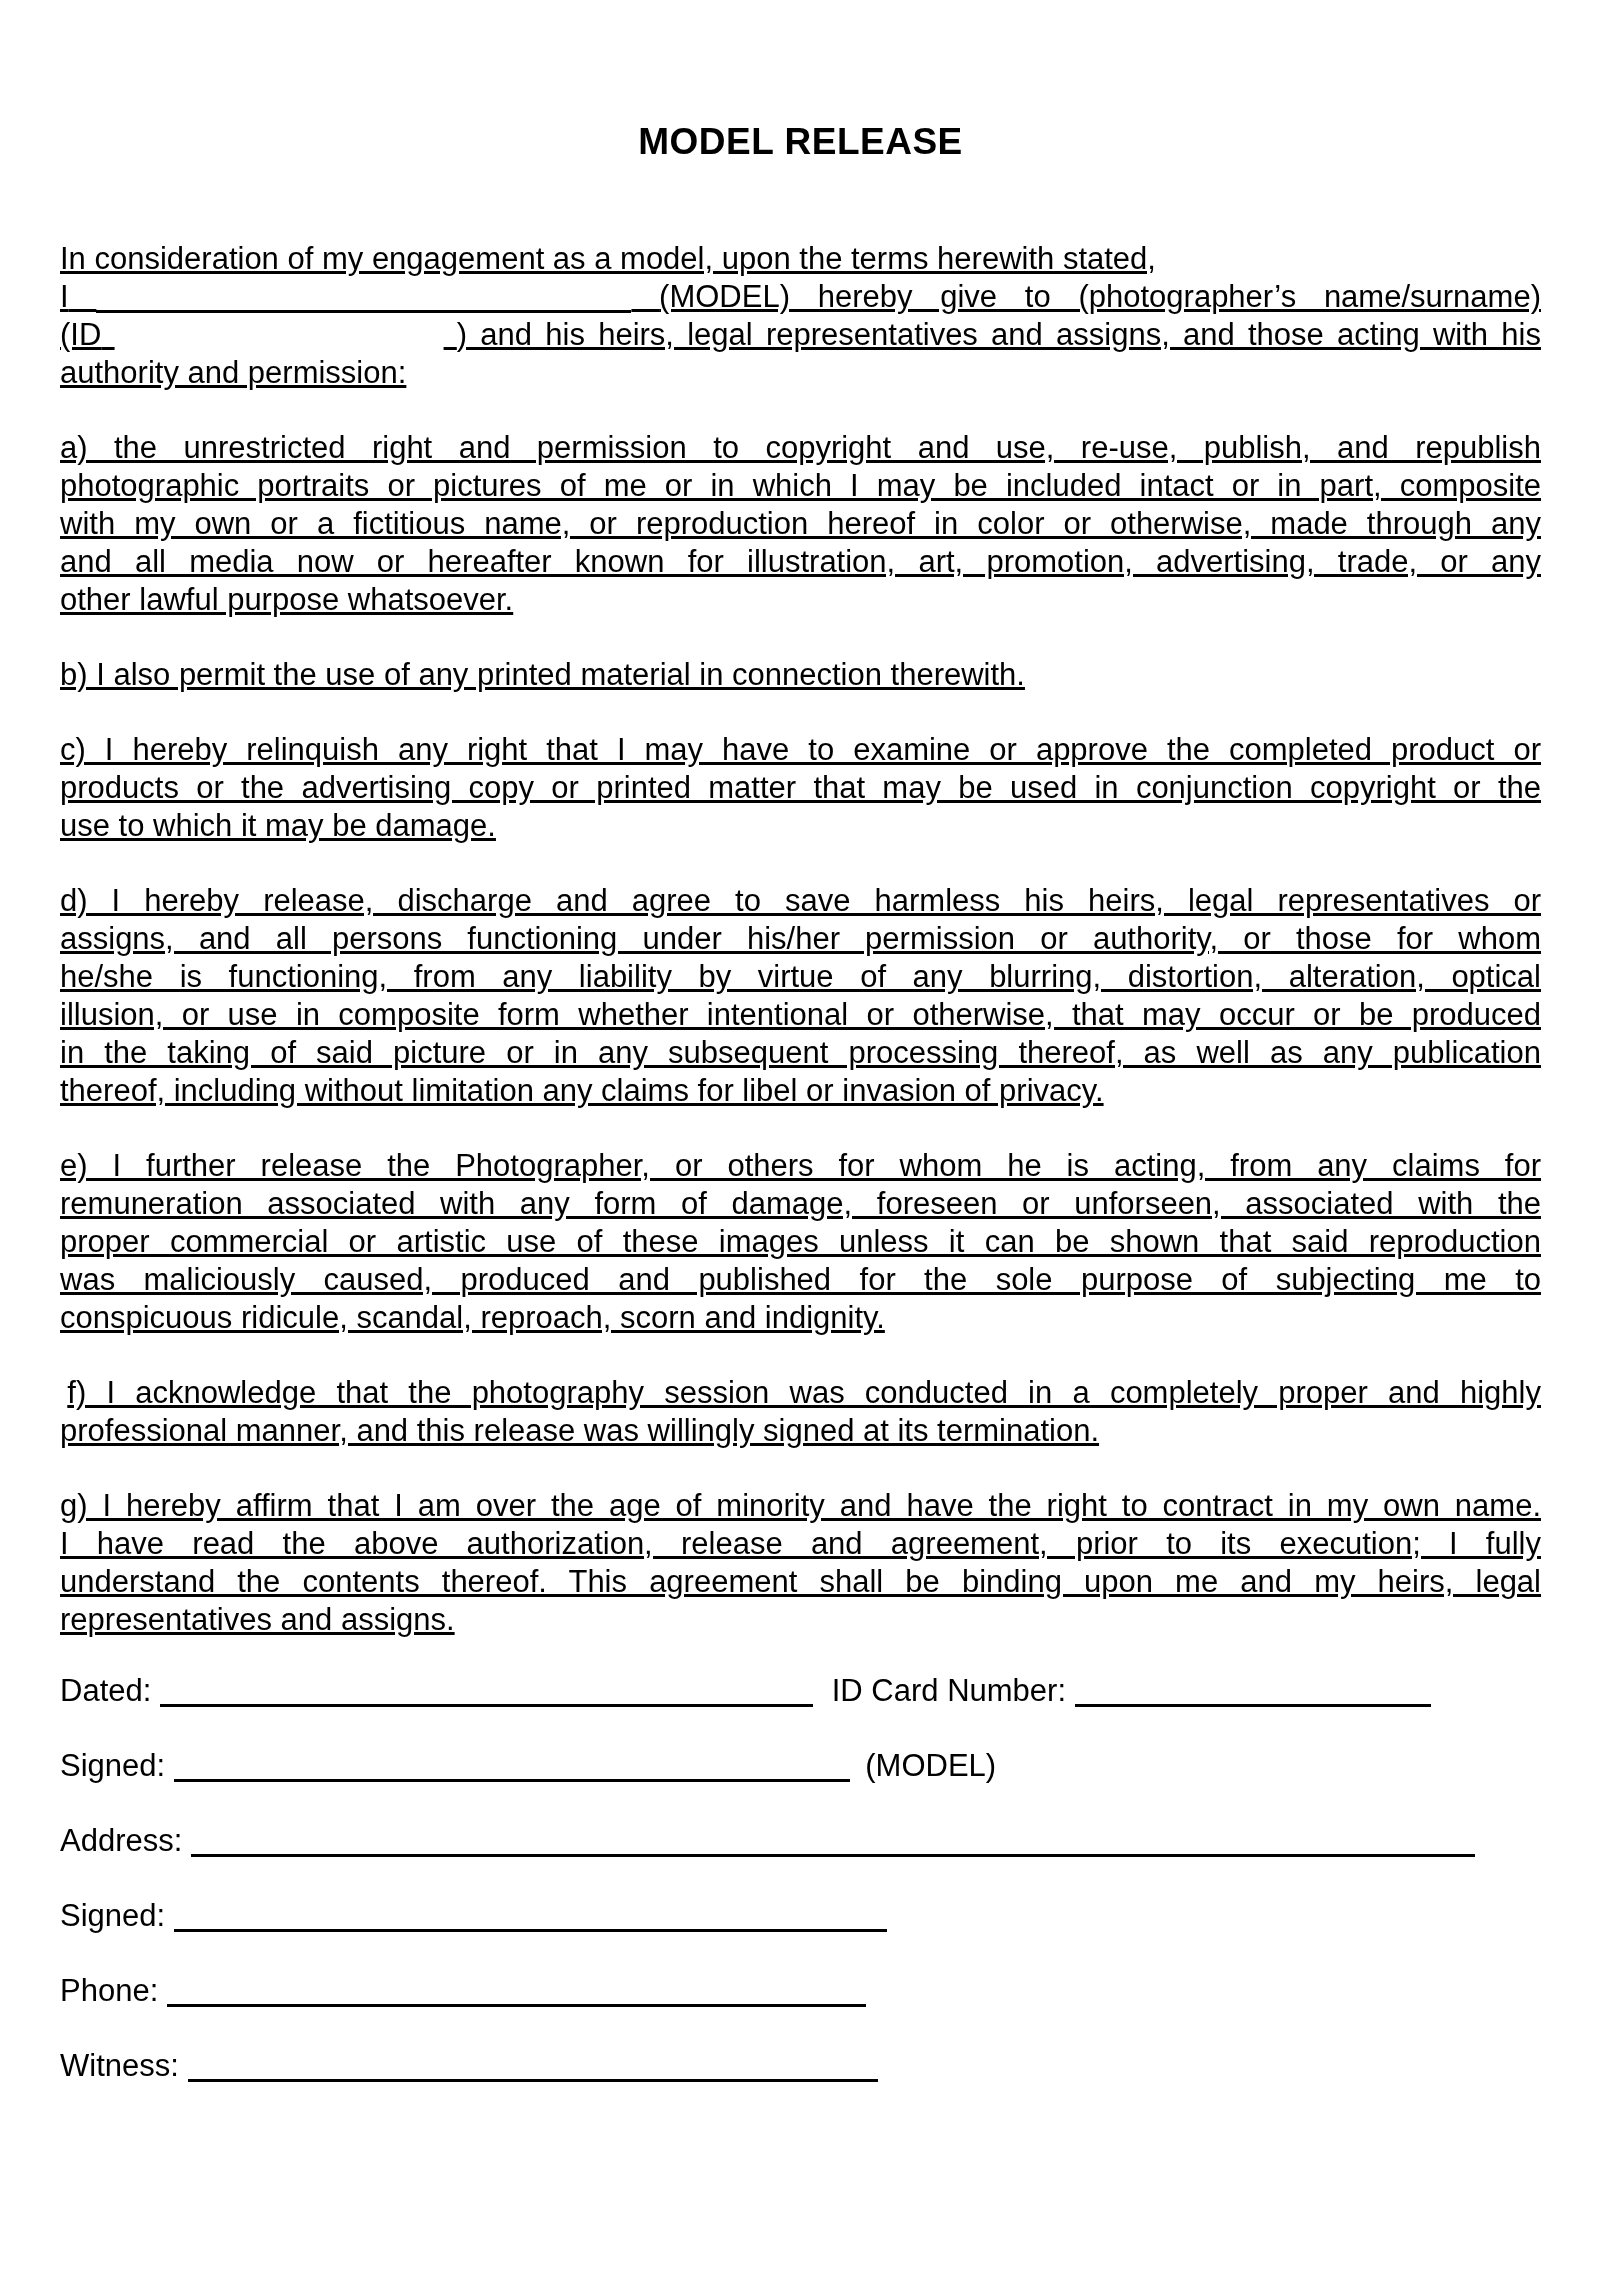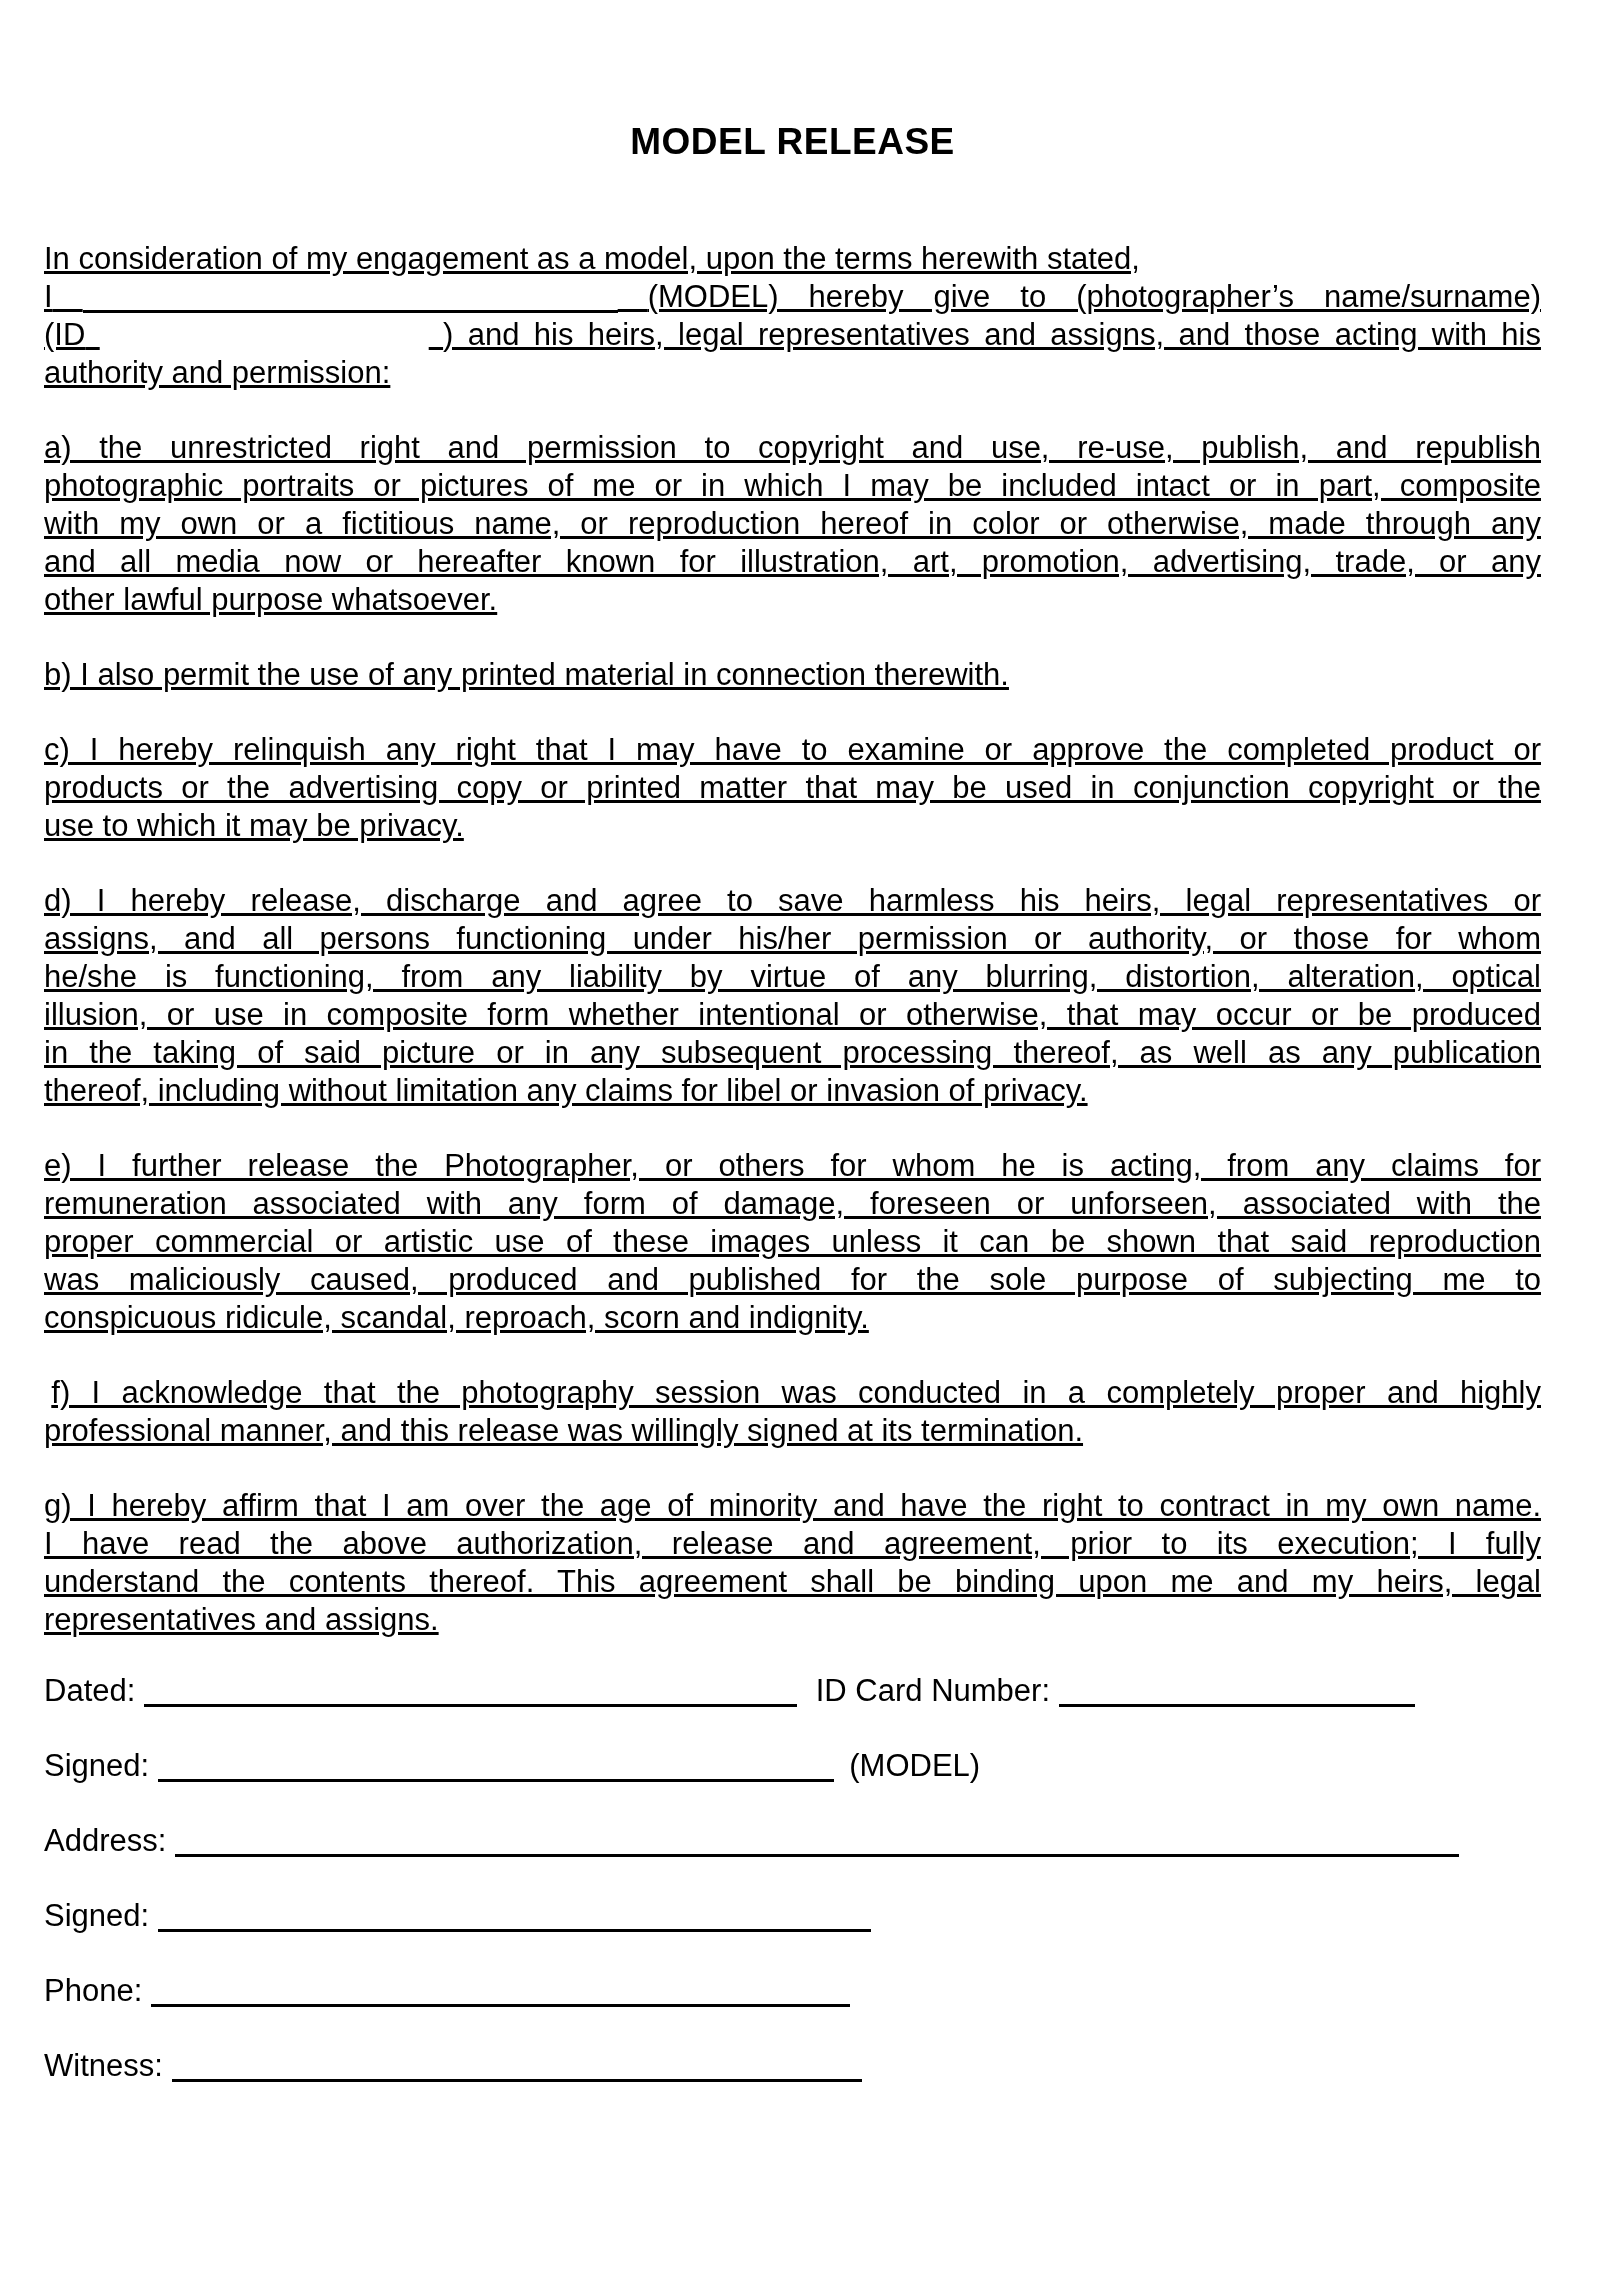--- a/index.html
+++ b/index.html
@@ -5,21 +5,21 @@
   html,body{margin:0;padding:0;background:#ffffff;}
   .page{
     position:relative;
     width:1616px;height:2284px;
     background:#ffffff;color:#000;
     font-family:"Liberation Sans", sans-serif;
     font-size:31px;line-height:38px;
     overflow:hidden;
     box-sizing:border-box;
   }
-  .content{padding:0 75px 0 44px;}
+  .content{padding:0 75px 0 60px;}
   .title{
     margin:0;padding-top:119px;
     font-size:37px;line-height:46px;
     font-weight:bold;text-align:center;
     letter-spacing:0.5px;
   }
   .para{margin-top:37px;}
   .para.first{margin-top:75px;}
   .ln{min-height:38px;text-decoration:underline;}
   .j{text-align:justify;text-align-last:justify;}
@@ -71,21 +71,21 @@
       <div class="ln">other lawful purpose whatsoever.</div>
     </div>
 
     <div class="para">
       <div class="ln">b) I also permit the use of any printed material in connection therewith.</div>
     </div>
 
     <div class="para">
       <div class="ln j">c) I hereby relinquish any right that I may have to examine or approve the completed product or</div>
       <div class="ln j">products or the advertising copy or printed matter that may be used in conjunction copyright or the</div>
-      <div class="ln">use to which it may be privacy.</div>
+      <div class="ln">use to which it may be damage.</div>
     </div>
 
     <div class="para">
       <div class="ln j">d) I hereby release, discharge and agree to save harmless his heirs, legal representatives or</div>
       <div class="ln j">assigns, and all persons functioning under his/her permission or authority, or those for whom</div>
       <div class="ln j">he/she is functioning, from any liability by virtue of any blurring, distortion, alteration, optical</div>
       <div class="ln j">illusion, or use in composite form whether intentional or otherwise, that may occur or be produced</div>
       <div class="ln j">in the taking of said picture or in any subsequent processing thereof, as well as any publication</div>
       <div class="ln">thereof, including without limitation any claims for libel or invasion of privacy.</div>
     </div>

